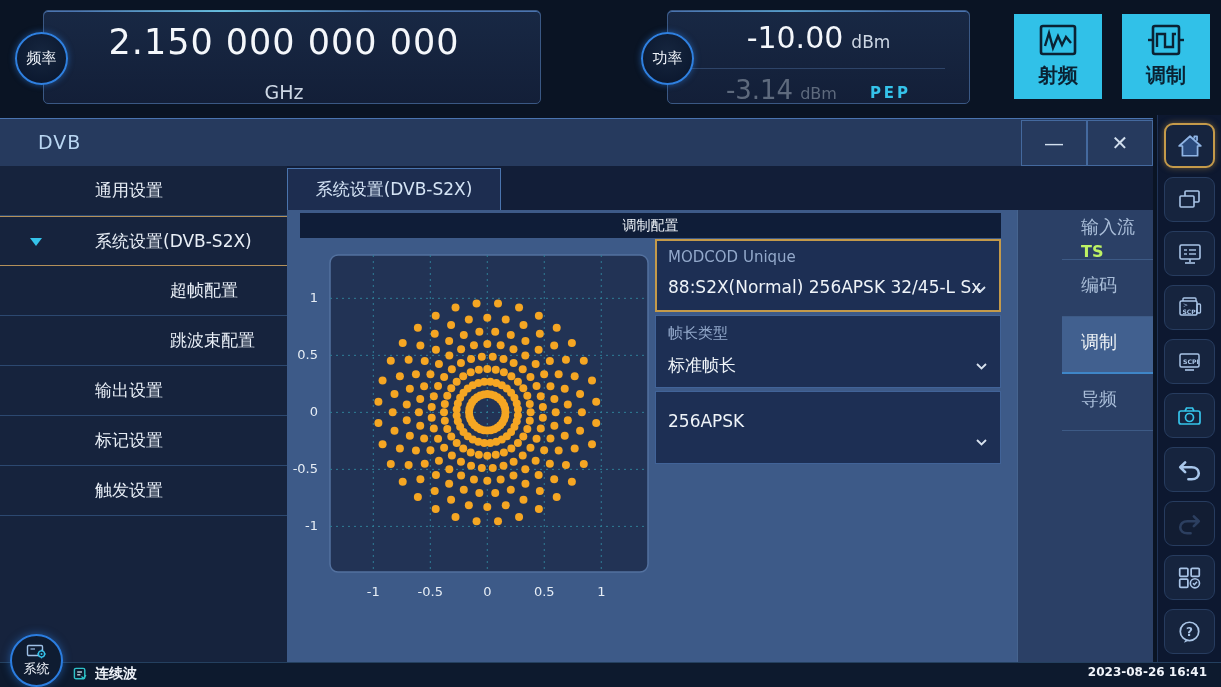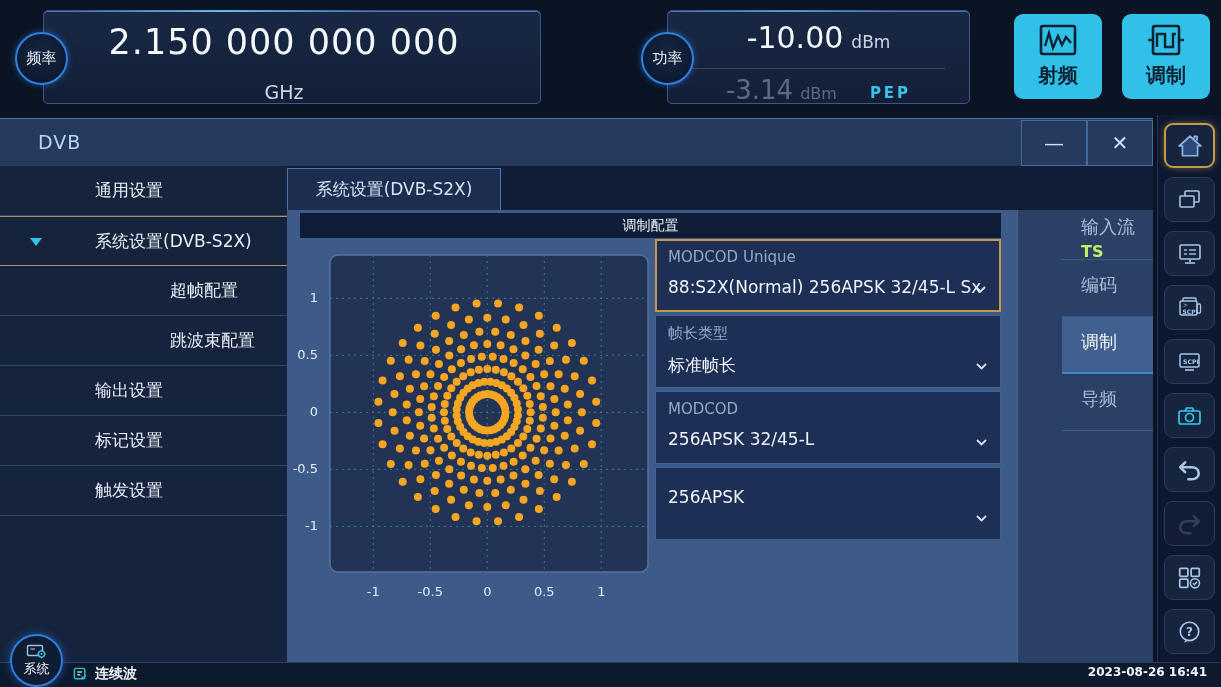--- a/index.html
+++ b/index.html
@@ -33,21 +33,21 @@
            justify-content:center;gap:8px;}
   .pow-val{font-size:30px;color:#f4f7fb;}
   .pow-unit{font-size:17px;color:#cdd7e4;padding-top:8px;}
   .pow-div{position:absolute;left:24px;right:24px;top:57px;height:1px;background:#2e4468;}
   .pow-bot{position:absolute;left:0;right:0;top:64px;display:flex;align-items:center;
            justify-content:center;gap:7px;}
   .pep-val{font-size:26px;color:#5e6a7d;}
   .pep-unit{font-size:16px;color:#5e6a7d;padding-top:6px;}
   .pep-tag{font-size:15px;font-weight:bold;color:#35c3ea;letter-spacing:3px;margin-left:26px;padding-top:6px;}
 
-  .cyan-btn{position:absolute;top:14px;width:88px;height:85px;background:#31c1e8;border-radius:9px;
+  .cyan-btn{position:absolute;top:14px;width:88px;height:85px;background:#31c1e8;border-radius:0;
             display:flex;flex-direction:column;align-items:center;justify-content:center;gap:6px;
             color:#0a2233;cursor:pointer;}
   .cyan-btn.rf{left:1014px;}
   .cyan-btn.mod{left:1122px;}
   .cyan-btn .lbl{font-size:20px;font-weight:bold;}
 
   
   #win{position:absolute;left:0;top:118px;width:1153px;height:544px;background:#16233d;}
   #titlebar{position:absolute;left:0;top:0;width:100%;height:48px;background:#263a5e;
             border-top:1px solid #4a74b0;}
@@ -227,29 +227,20 @@
           <div class="f-value">88:S2X(Normal) 256APSK 32/45-L Sx</div>
           <span class="chev">
             <svg width="13" height="9" viewBox="0 0 13 9">
                 <path d="M2 2 L6.5 6.5 L11 2" fill="none" stroke="#d8e2ee" stroke-width="1.8"></path>
               </svg>
           </span>
         </div>
         <div class="field">
           <div class="f-label">帧长类型</div>
           <div class="f-value">标准帧长</div>
-          <span class="chev">
-            <svg width="13" height="9" viewBox="0 0 13 9">
-                <path d="M2 2 L6.5 6.5 L11 2" fill="none" stroke="#d8e2ee" stroke-width="1.8"></path>
-              </svg>
-          </span>
-        </div>
-        <div class="field">
-          <div class="f-label">MODCOD</div>
-          <div class="f-value">256APSK 32/45-L</div>
           <span class="chev">
             <svg width="13" height="9" viewBox="0 0 13 9">
                 <path d="M2 2 L6.5 6.5 L11 2" fill="none" stroke="#d8e2ee" stroke-width="1.8"></path>
               </svg>
           </span>
         </div>
         <div class="field">
           <div class="f-value">256APSK</div>
           <span class="chev">
             <svg width="13" height="9" viewBox="0 0 13 9">

